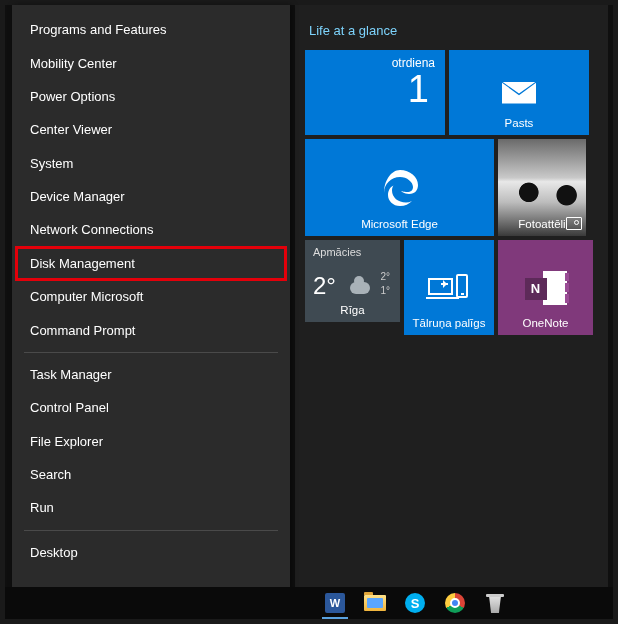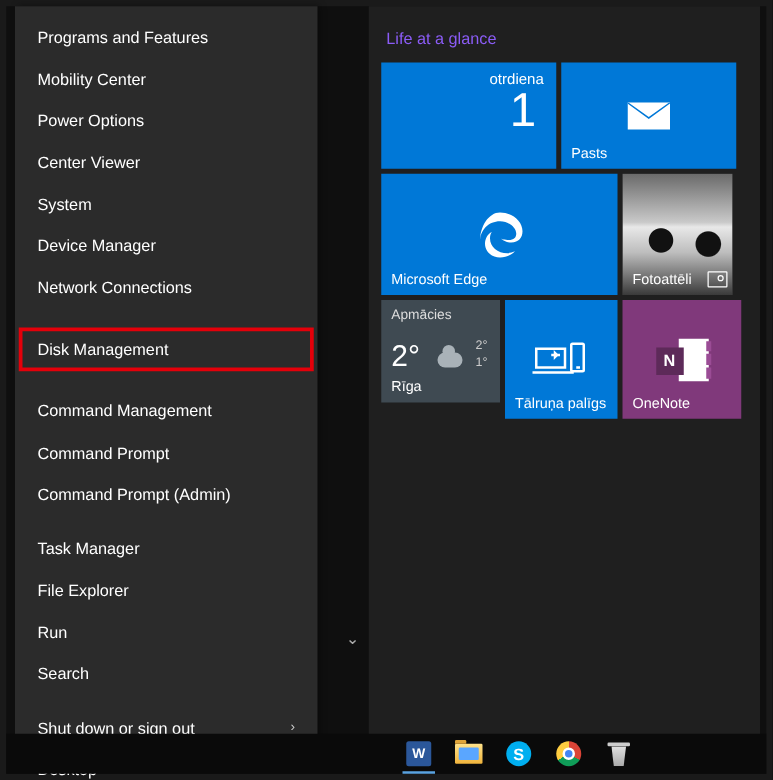--- a/index.html
+++ b/index.html
@@ -9,37 +9,37 @@
       background: #1a1a1a;
       overflow: hidden;
       position: relative;
     }
     .wrap { position: absolute; inset: 5px; background: #0f0f0f; }
 
     
     .winx {
       position: absolute;
       left: 7px; top: 0; bottom: 23px;
-      width: 242px;
+      width: 278px;
       background: #2b2b2b;
       display: flex; flex-direction: column;
       padding-top: 8px;
       box-shadow: 2px 0 6px rgba(0,0,0,.4);
     }
     .winx-item {
       padding: 9.2px 18px;
       color: #fff;
       font-size: 13px;
       cursor: default;
       display: flex; align-items: center; justify-content: space-between;
     }
     .winx-item.highlighted {
       outline: 3.5px solid #e4000a;
       outline-offset: -2px;
-      margin: 16px 4px;
+      margin: 0 4px;
       padding-left: 14px; padding-right: 14px;
     }
     .winx-sep {
       height: 1px; background: #4a4a4a;
       margin: 5px 12px;
     }
     .chevron { color: #ccc; font-size: 11px; }
 
     .chev-left {
       position: absolute;
@@ -50,34 +50,35 @@
     }
 
     
     .start {
       position: absolute;
       left: 290px; top: 0; right: 5px; bottom: 23px;
       background: #1f1f1f;
       padding: 10px 10px 0 10px;
     }
     .section-title {
-      color: #8b5cf6;
+      color: #7dd3fc;
       font-size: 13px;
       padding: 8px 4px 12px 4px;
     }
     .tiles { display: flex; flex-direction: column; gap: 4px; }
     .row { display: flex; gap: 4px; }
 
     .tile {
       position: relative;
       display: flex; flex-direction: column;
       justify-content: flex-end;
       padding: 6px 8px;
       color: #fff;
       font-size: 11.5px;
+      text-align: center;
     }
     .tile .label { font-size: 11.5px; }
     .tile .center-icon {
       position: absolute; inset: 0;
       display:flex; align-items:center; justify-content:center;
     }
 
     .t-cal { width: 140px; height: 85px; background: #0078d7; }
     .t-cal .day { position:absolute; top:6px; right:10px; font-size:12px; }
     .t-cal .num { position:absolute; top:18px; right:16px; font-size:38px; font-weight:200; }
@@ -248,50 +249,46 @@
         <div class="winx-item">
           <span>Device Manager</span>
         </div>
         <div class="winx-item">
           <span>Network Connections</span>
         </div>
         <div class="winx-item highlighted">
           <span>Disk Management</span>
         </div>
         <div class="winx-item">
-          <span>Command Management</span>
+          <span>Computer Microsoft</span>
         </div>
         <div class="winx-item">
           <span>Command Prompt</span>
-        </div>
-        <div class="winx-item">
-          <span>Command Prompt (Admin)</span>
         </div>
       </div>
     <div class="winx-sep"></div>
     <div id="winx-g2">
         <div class="winx-item">
           <span>Task Manager</span>
         </div>
         <div class="winx-item">
+          <span>Control Panel</span>
+        </div>
+        <div class="winx-item">
           <span>File Explorer</span>
         </div>
         <div class="winx-item">
+          <span>Search</span>
+        </div>
+        <div class="winx-item">
           <span>Run</span>
-        </div>
-        <div class="winx-item">
-          <span>Search</span>
         </div>
       </div>
     <div class="winx-sep"></div>
     <div id="winx-g3">
-        <div class="winx-item">
-          <span>Shut down or sign out</span>
-          <span class="chevron">›</span>
-        </div>
         <div class="winx-item">
           <span>Desktop</span>
         </div>
       </div>
   </div>
 
   <div class="taskbar">
     <div class="tb-icon active">
         <div class="word-ic">W</div>
       </div>

